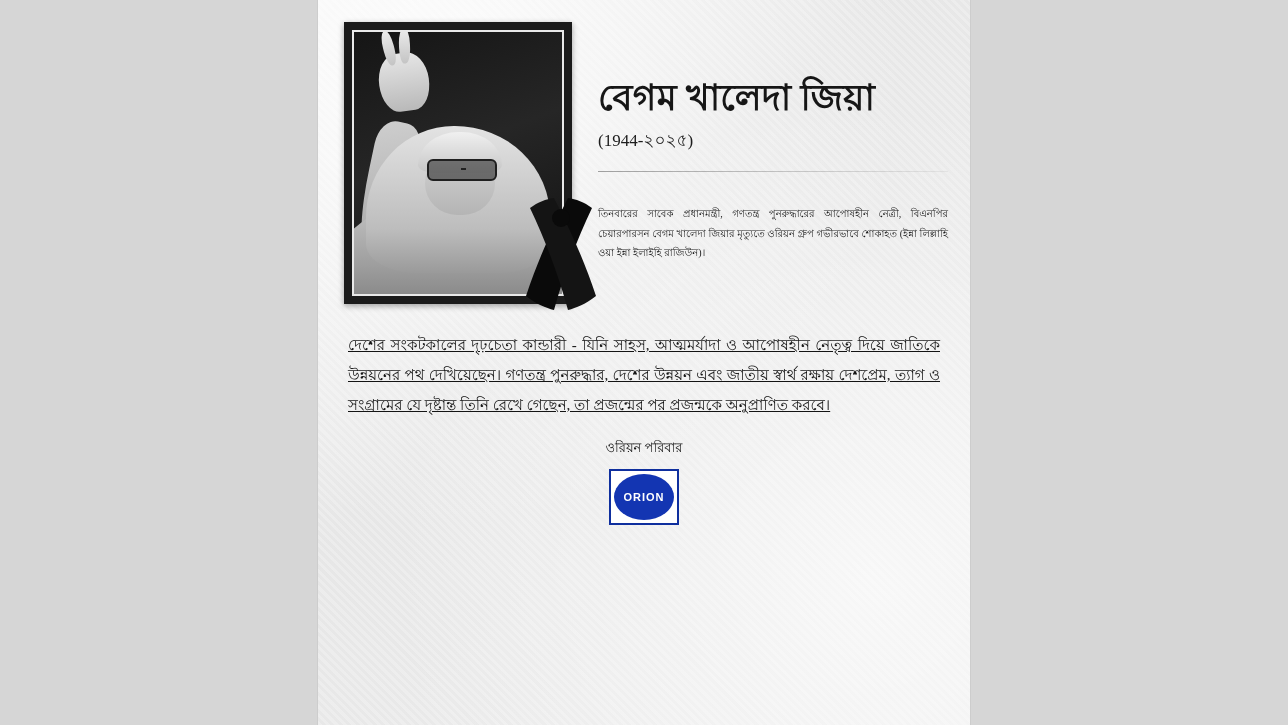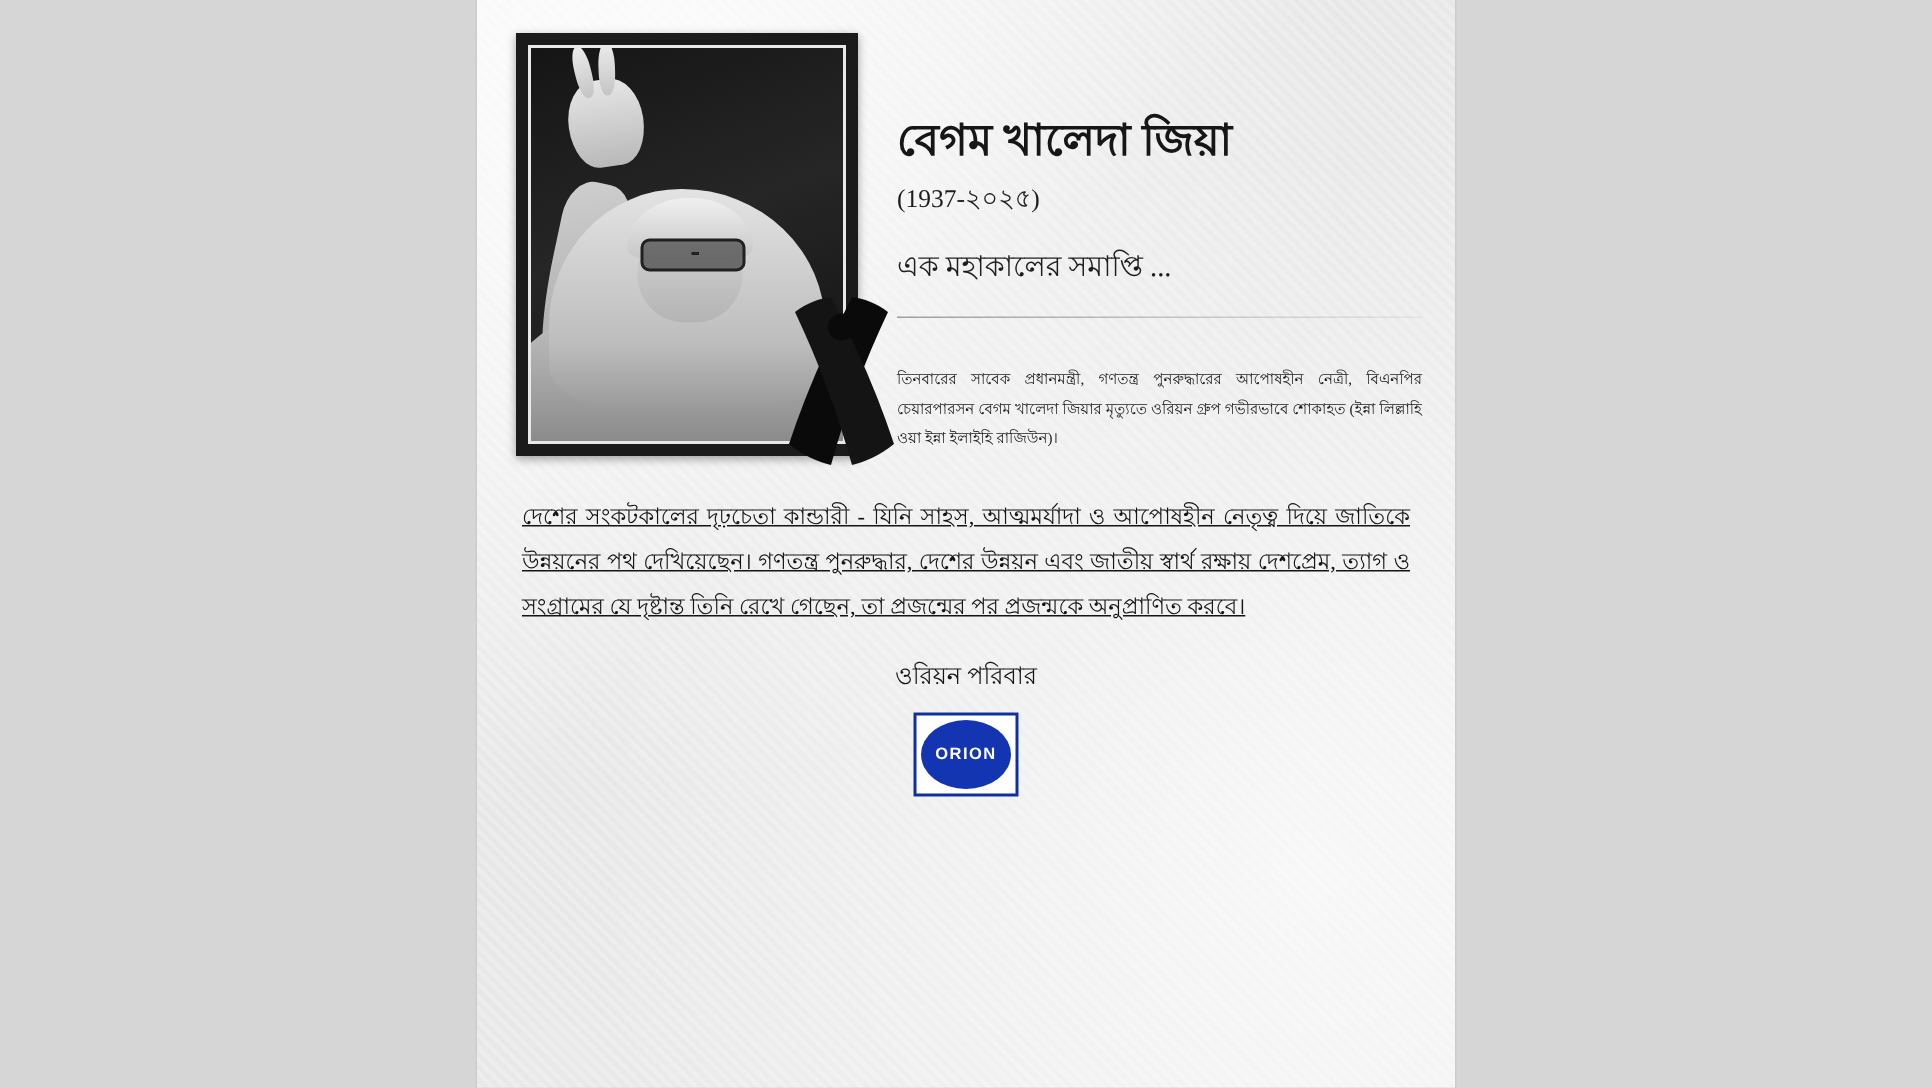--- a/index.html
+++ b/index.html
@@ -174,21 +174,21 @@
   .headline-col {
     flex: 1 1 auto;
     padding-left: 22px;
     padding-top: 56px;
   }
   .bn {
     font-family: "Liberation Serif", "DejaVu Serif", serif;
     color: #161616;
   }
   .name {
-    font-size: 29px;
+    font-size: 36px;
     font-weight: 700;
     letter-spacing: 0.2px;
     line-height: 1.15;
   }
   .years {
     font-size: 17px;
     margin-top: 8px;
     color: #1d1d1d;
   }
   .tagline {
@@ -219,21 +219,21 @@
     font-size: 15px;
     line-height: 2.0;
     text-align: justify;
     color: #141414;
     margin: 0 0 18px 0;
     text-decoration: underline;
   }
   .signature {
     text-align: center;
     font-family: "Liberation Serif", "DejaVu Serif", serif;
-    font-size: 16px;
+    font-size: 13px;
     color: #141414;
     margin-top: 6px;
   }
   .logo-wrap {
     display: flex;
     justify-content: center;
     margin-top: 10px;
   }
   .logo {
     width: 70px;
@@ -286,22 +286,21 @@
         </div>
         <svg class="ribbon" viewBox="0 0 96 120">
           <path d="M54 6 C40 34 26 62 12 104 C22 112 32 116 40 118 C50 82 62 50 78 16 C70 10 62 7 54 6 Z" fill="#0a0a0a"></path>
           <path d="M40 6 C54 34 68 62 82 104 C72 112 62 116 54 118 C44 82 32 50 16 16 C24 10 32 7 40 6 Z" fill="#141414"></path>
           <circle cx="47" cy="26" r="9" fill="#0a0a0a"></circle>
         </svg>
       </div>
 
       <div class="headline-col">
         <div class="bn name">বেগম খালেদা জিয়া</div>
-        <div class="bn years">(1937-২০২৫)</div>
-        <div class="bn tagline">এক মহাকালের সমাপ্তি ...</div>
+        <div class="bn years">(1944-২০২৫)</div>
         <div class="rule"></div>
         <div class="bn lead">তিনবারের সাবেক প্রধানমন্ত্রী, গণতন্ত্র পুনরুদ্ধারের আপোষহীন নেত্রী, বিএনপির চেয়ারপারসন বেগম খালেদা জিয়ার মৃত্যুতে ওরিয়ন গ্রুপ গভীরভাবে শোকাহত (ইন্না লিল্লাহি ওয়া ইন্না ইলাইহি রাজিউন)।</div>
       </div>
     </div>
 
     <div class="body-block">
       <p class="para">দেশের সংকটকালের দৃঢ়চেতা কান্ডারী - যিনি সাহস, আত্মমর্যাদা ও আপোষহীন নেতৃত্ব দিয়ে জাতিকে উন্নয়নের পথ দেখিয়েছেন। গণতন্ত্র পুনরুদ্ধার, দেশের উন্নয়ন এবং জাতীয় স্বার্থ রক্ষায় দেশপ্রেম, ত্যাগ ও সংগ্রামের যে দৃষ্টান্ত তিনি রেখে গেছেন, তা প্রজন্মের পর প্রজন্মকে অনুপ্রাণিত করবে।</p>
 
       <div class="signature">ওরিয়ন পরিবার</div>
 

